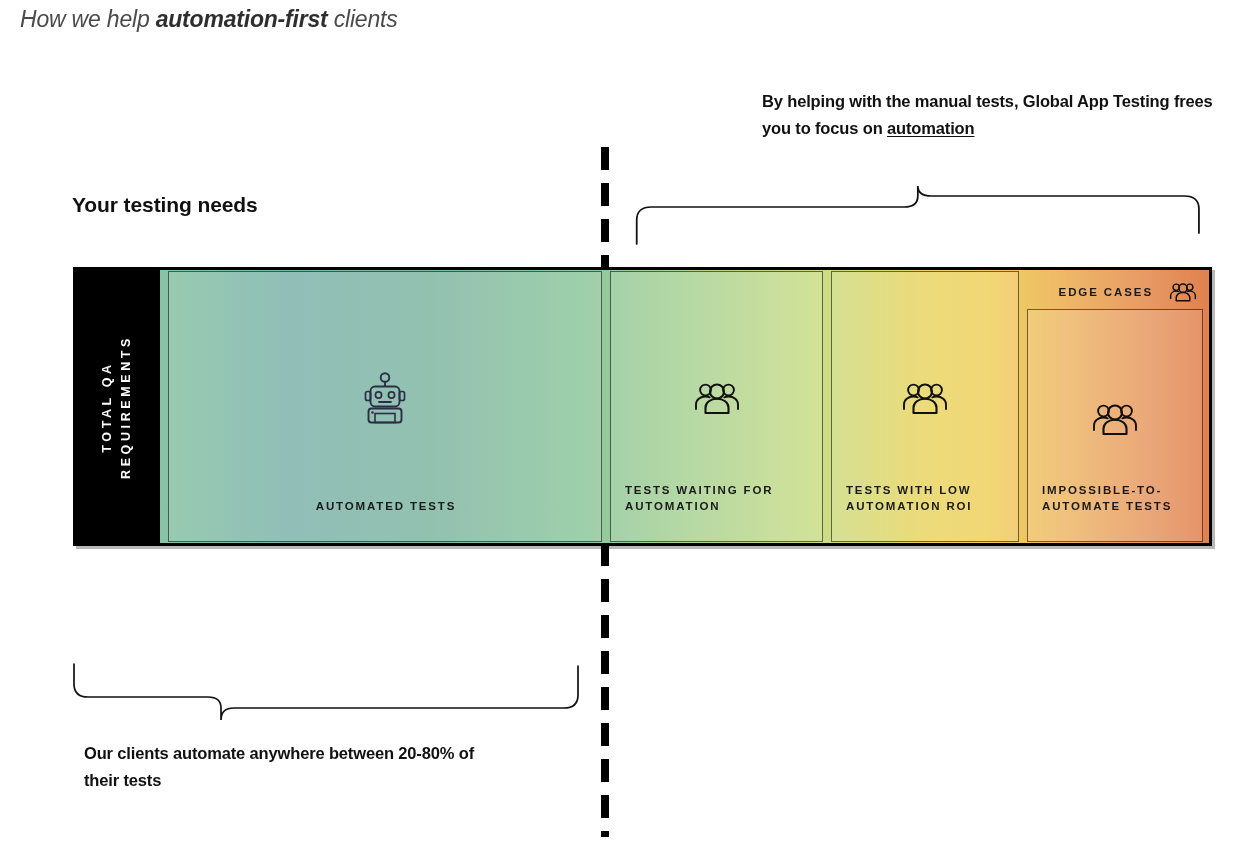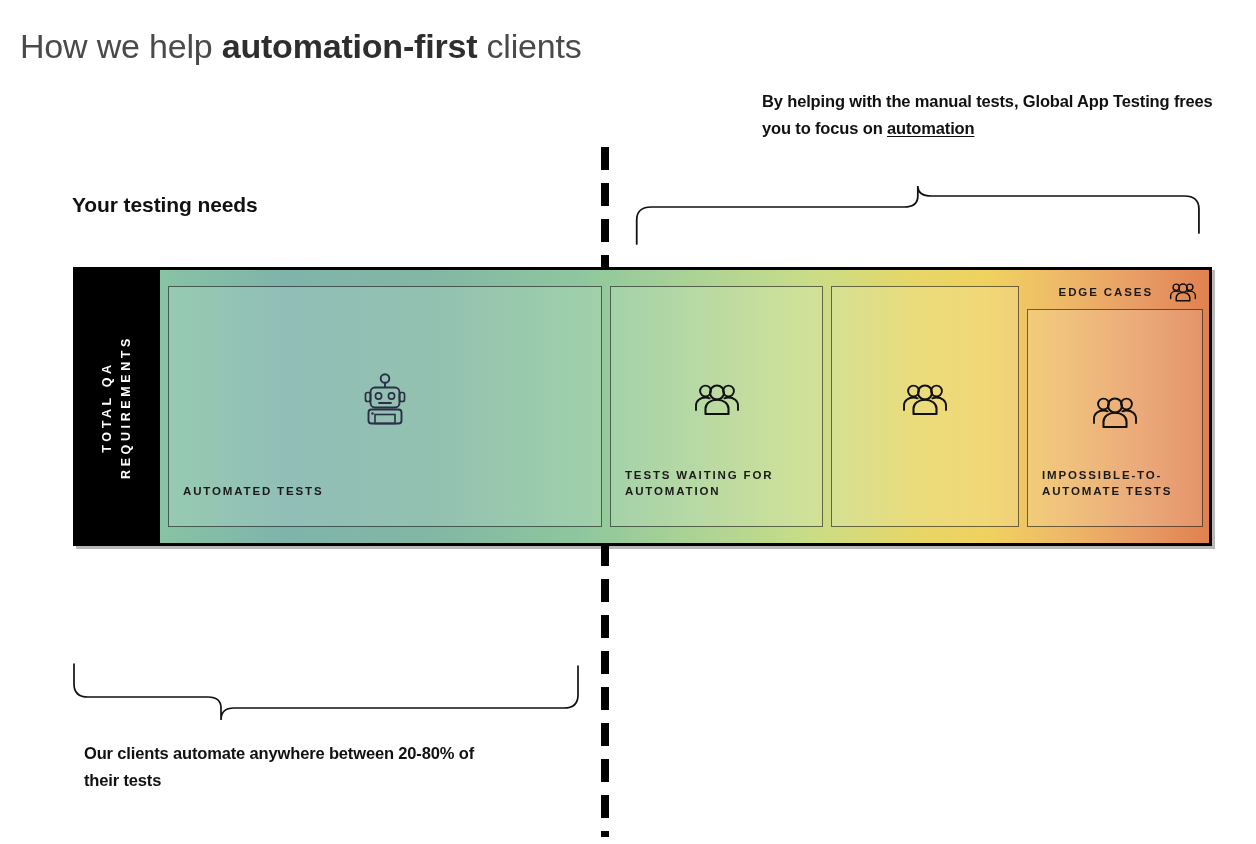--- a/index.html
+++ b/index.html
@@ -13,27 +13,28 @@
     position: relative;
     overflow: hidden;
     font-family: "Liberation Sans", sans-serif;
     color: #111111;
   }
 
   
   .headline {
     position: absolute;
     left: 20px;
-    top: 24px;
+    top: 4px;
     width: 700px;
-    font-size: 34px;
+    font-size: 23px;
     line-height: 1.33;
     font-weight: 400;
     color: #4a4a4a;
     letter-spacing: -0.2px;
+    font-style: italic;
   }
   .headline b { font-weight: 700; color: #2e2e2e; }
 
   
   .your-needs {
     position: absolute;
     left: 24px;
     top: 193px;
     font-size: 21px;
     font-weight: 700;
@@ -136,21 +137,21 @@
        #eeb968 86%,
        #e79a64 94%,
        #e0814f 100%);
     border: 3px solid #000;
     border-left: none;
     box-sizing: border-box;
   }
 
   .panel {
     position: relative;
-    margin: 16px 4px;
+    margin: 1px 4px;
     border: 1px solid rgba(0,0,0,0.55);
     box-sizing: border-box;
     background: rgba(255,255,255,0.14);
     display: flex;
     flex-direction: column;
     justify-content: flex-end;
   }
   .panel:first-child { margin-left: 8px; }
 
   .panel-label {
@@ -164,21 +165,21 @@
   }
 
   .panel-icon {
     position: absolute;
     left: 50%;
     top: 47%;
     transform: translate(-50%, -50%);
   }
 
   
-  .p1 { flex: 0 0 434px; }
+  .p1 { flex: 0 0 434px; text-align: center; }
   .p2 { flex: 0 0 213px; }
   .p3 { flex: 0 0 188px; }
   .p4 { flex: 0 0 176px; margin-top: 39px; }
 
   
   .edge-cases {
     position: absolute;
     right: 12px;
     top: 12px;
     display: flex;
@@ -263,20 +264,21 @@
       <span class="panel-icon">
         <svg width="46" height="34" viewBox="0 0 46 34" fill="none" xmlns="http://www.w3.org/2000/svg">
           <circle cx="11.5" cy="9" r="5.4" stroke="#111" stroke-width="1.9"></circle>
           <path d="M2 28 v-4.5 C2 18.8 6.2 15.5 11.5 15.5 C13 15.5 14.4 15.8 15.6 16.3" stroke="#111" stroke-width="1.9" stroke-linecap="round"></path>
           <circle cx="34.5" cy="9" r="5.4" stroke="#111" stroke-width="1.9"></circle>
           <path d="M44 28 v-4.5 C44 18.8 39.8 15.5 34.5 15.5 C33 15.5 31.6 15.8 30.4 16.3" stroke="#111" stroke-width="1.9" stroke-linecap="round"></path>
           <circle cx="23" cy="10.5" r="7" stroke="#111" stroke-width="2.1"></circle>
           <path d="M11.5 32 v-5.5 C11.5 21.4 16.6 17.8 23 17.8 C29.4 17.8 34.5 21.4 34.5 26.5 V32 Z" stroke="#111" stroke-width="2.1" stroke-linejoin="round"></path>
         </svg>
       </span>
+      <div class="panel-label">TESTS WITH LOW AUTOMATION ROI</div>
     </div>
 
     <div class="panel p4">
       <span class="panel-icon">
         <svg width="46" height="34" viewBox="0 0 46 34" fill="none" xmlns="http://www.w3.org/2000/svg">
           <circle cx="11.5" cy="9" r="5.4" stroke="#111" stroke-width="1.9"></circle>
           <path d="M2 28 v-4.5 C2 18.8 6.2 15.5 11.5 15.5 C13 15.5 14.4 15.8 15.6 16.3" stroke="#111" stroke-width="1.9" stroke-linecap="round"></path>
           <circle cx="34.5" cy="9" r="5.4" stroke="#111" stroke-width="1.9"></circle>
           <path d="M44 28 v-4.5 C44 18.8 39.8 15.5 34.5 15.5 C33 15.5 31.6 15.8 30.4 16.3" stroke="#111" stroke-width="1.9" stroke-linecap="round"></path>
           <circle cx="23" cy="10.5" r="7" stroke="#111" stroke-width="2.1"></circle>

